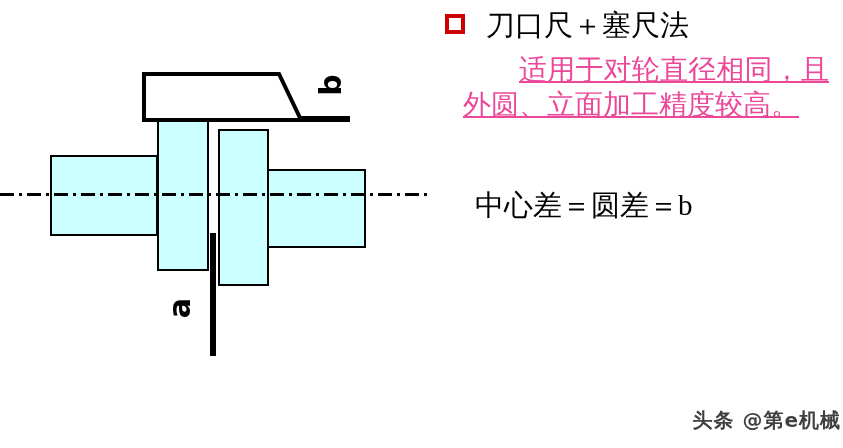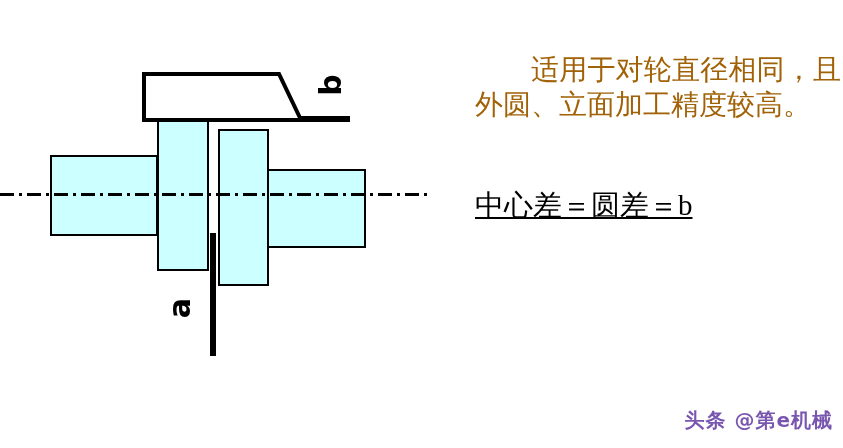--- a/index.html
+++ b/index.html
@@ -126,47 +126,48 @@
     position: absolute;
     left: 48px; top: 0px;
     font-size: 29px;
     color: #000000;
     white-space: nowrap;
     letter-spacing: 0px;
   }
 
   #body-paragraph {
     position: absolute;
-    left: 45px; top: 52px;
+    left: 33px; top: 52px;
     width: 366px;
     font-size: 28px;
     line-height: 1.26;
-    color: #a16207;
+    color: #ec4899;
     text-indent: 56px;
     text-align: justify;
+    text-decoration: underline;
   }
 
   .formula {
     position: absolute;
     left: 45px;
     font-size: 29px;
     color: #000000;
     white-space: nowrap;
   }
-  #formula-1 { top: 186px; text-decoration: underline; }
+  #formula-1 { top: 186px; }
   #formula-2 { top: 232px; }
 
   
   #watermark {
     position: absolute;
-    right: 10px; bottom: 14px;
+    right: 2px; bottom: 14px;
     font-family: "DejaVu Sans", sans-serif;
     font-size: 20px;
     font-weight: 700;
-    color: #4c1d95;
+    color: #000000;
     opacity: 0.75;
     letter-spacing: 1px;
     white-space: nowrap;
   }
 </style>
 </head>
 <body>
 
 <div id="slide">
 
@@ -194,20 +195,24 @@
     <div id="feeler-blade"></div>
 
     <div id="gap-gauge"></div>
 
     <div class="dim-label" id="label-a">a</div>
     <div class="dim-label" id="label-b">b</div>
   </div>
 
   <div id="text-panel">
 
+    <div id="bullet-row">
+      <div id="bullet-marker"></div>
+      <div id="bullet-heading">刀口尺＋塞尺法</div>
+    </div>
 
     <div id="body-paragraph">适用于对轮直径相同，且外圆、立面加工精度较高。</div>
 
     <div class="formula" id="formula-1">中心差＝圆差＝b</div>
 
   </div>
 
   <div id="watermark">头条 @第e机械</div>
 
 </div>

